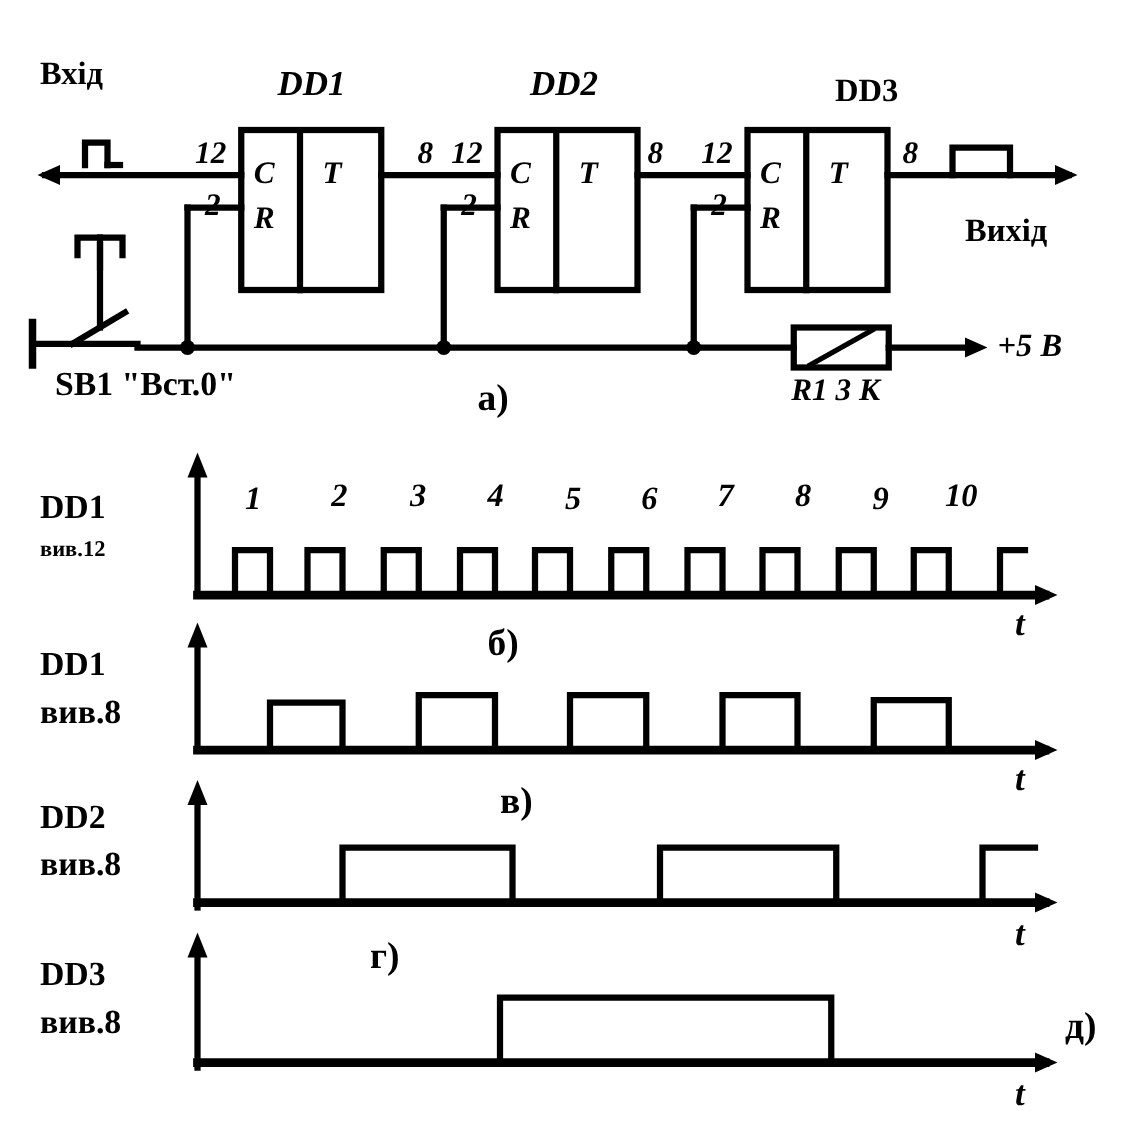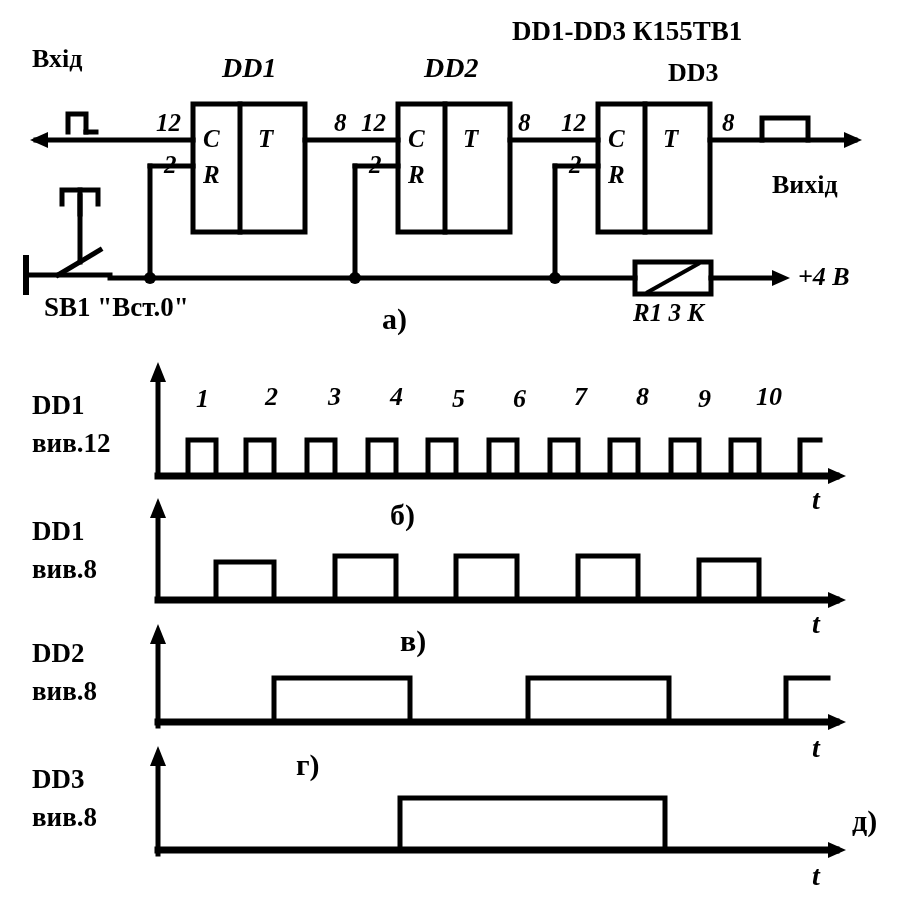--- a/index.html
+++ b/index.html
@@ -95,21 +95,20 @@
       <polyline points="158,722 274,722 274,678 410,678 410,722 528,722 528,678 669,678 669,722 786,722 786,678 828,678" stroke-width="5"></polyline>
 
       <line x1="158" y1="756" x2="158" y2="854" stroke-width="5"></line>
       <polygon points="158,746 150,766 166,766" fill="#000" stroke="none"></polygon>
       <line x1="158" y1="850" x2="836" y2="850" stroke-width="7"></line>
       <polygon points="846,850 828,842 828,858" fill="#000" stroke="none"></polygon>
       <polyline points="158,850 400,850 400,798 665,798 665,850 828,850" stroke-width="5"></polyline>
     </g>
   </svg>
 
-  <div class="lbl bold" style="left:512px;top:18px;font-size:27px;">DD1-DD3  К155ТВ1</div>
 
   <div class="lbl bold" style="left:32px;top:46px;font-size:26px;">Вхід</div>
   <div class="lbl bold" style="left:772px;top:172px;font-size:26px;">Вихід</div>
 
   <div class="lbl ital" style="left:222px;top:54px;font-size:28px;">DD1</div>
   <div class="lbl ital" style="left:424px;top:54px;font-size:28px;">DD2</div>
   <div class="lbl bold" style="left:668px;top:60px;font-size:26px;">DD3</div>
 
   <div class="lbl ital" style="left:156px;top:110px;font-size:25px;">12</div>
   <div class="lbl ital" style="left:164px;top:152px;font-size:25px;">2</div>
@@ -127,36 +126,36 @@
 
   <div class="lbl ital" style="left:561px;top:110px;font-size:25px;">12</div>
   <div class="lbl ital" style="left:569px;top:152px;font-size:25px;">2</div>
   <div class="lbl ital" style="left:722px;top:110px;font-size:25px;">8</div>
   <div class="lbl ital" style="left:608px;top:126px;font-size:25px;">C</div>
   <div class="lbl ital" style="left:608px;top:162px;font-size:25px;">R</div>
   <div class="lbl ital" style="left:663px;top:126px;font-size:25px;">T</div>
 
   <div class="lbl bold" style="left:44px;top:294px;font-size:27px;">SB1  "Вст.0"</div>
   <div class="lbl ital" style="left:633px;top:300px;font-size:25px;">R1  3 К</div>
-  <div class="lbl ital" style="left:798px;top:264px;font-size:26px;">+4 В</div>
+  <div class="lbl ital" style="left:798px;top:264px;font-size:26px;">+5 В</div>
   <div class="lbl bold" style="left:382px;top:304px;font-size:30px;">а)</div>
 
   <div class="lbl ital" style="left:196px;top:386px;font-size:26px;">1</div>
   <div class="lbl ital" style="left:265px;top:384px;font-size:26px;">2</div>
   <div class="lbl ital" style="left:328px;top:384px;font-size:26px;">3</div>
   <div class="lbl ital" style="left:390px;top:384px;font-size:26px;">4</div>
   <div class="lbl ital" style="left:452px;top:386px;font-size:26px;">5</div>
   <div class="lbl ital" style="left:513px;top:386px;font-size:26px;">6</div>
   <div class="lbl ital" style="left:574px;top:384px;font-size:26px;">7</div>
   <div class="lbl ital" style="left:636px;top:384px;font-size:26px;">8</div>
   <div class="lbl ital" style="left:698px;top:386px;font-size:26px;">9</div>
   <div class="lbl ital" style="left:756px;top:384px;font-size:26px;">10</div>
 
   <div class="lbl bold" style="left:32px;top:392px;font-size:27px;">DD1</div>
-  <div class="lbl bold" style="left:32px;top:430px;font-size:27px;">вив.12</div>
+  <div class="lbl bold" style="left:32px;top:430px;font-size:18px;">вив.12</div>
 
   <div class="lbl bold" style="left:32px;top:518px;font-size:27px;">DD1</div>
   <div class="lbl bold" style="left:32px;top:556px;font-size:27px;">вив.8</div>
 
   <div class="lbl bold" style="left:32px;top:640px;font-size:27px;">DD2</div>
   <div class="lbl bold" style="left:32px;top:678px;font-size:27px;">вив.8</div>
 
   <div class="lbl bold" style="left:32px;top:766px;font-size:27px;">DD3</div>
   <div class="lbl bold" style="left:32px;top:804px;font-size:27px;">вив.8</div>
 

